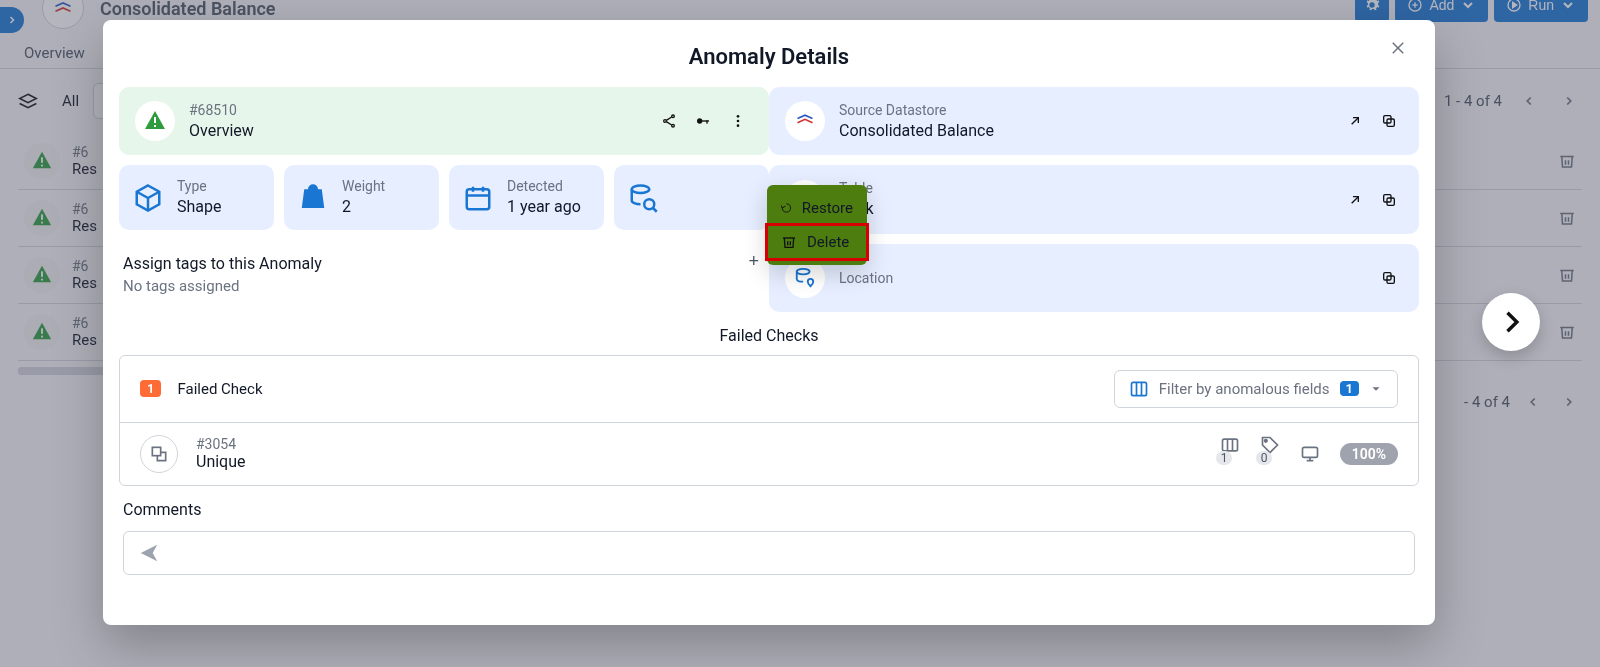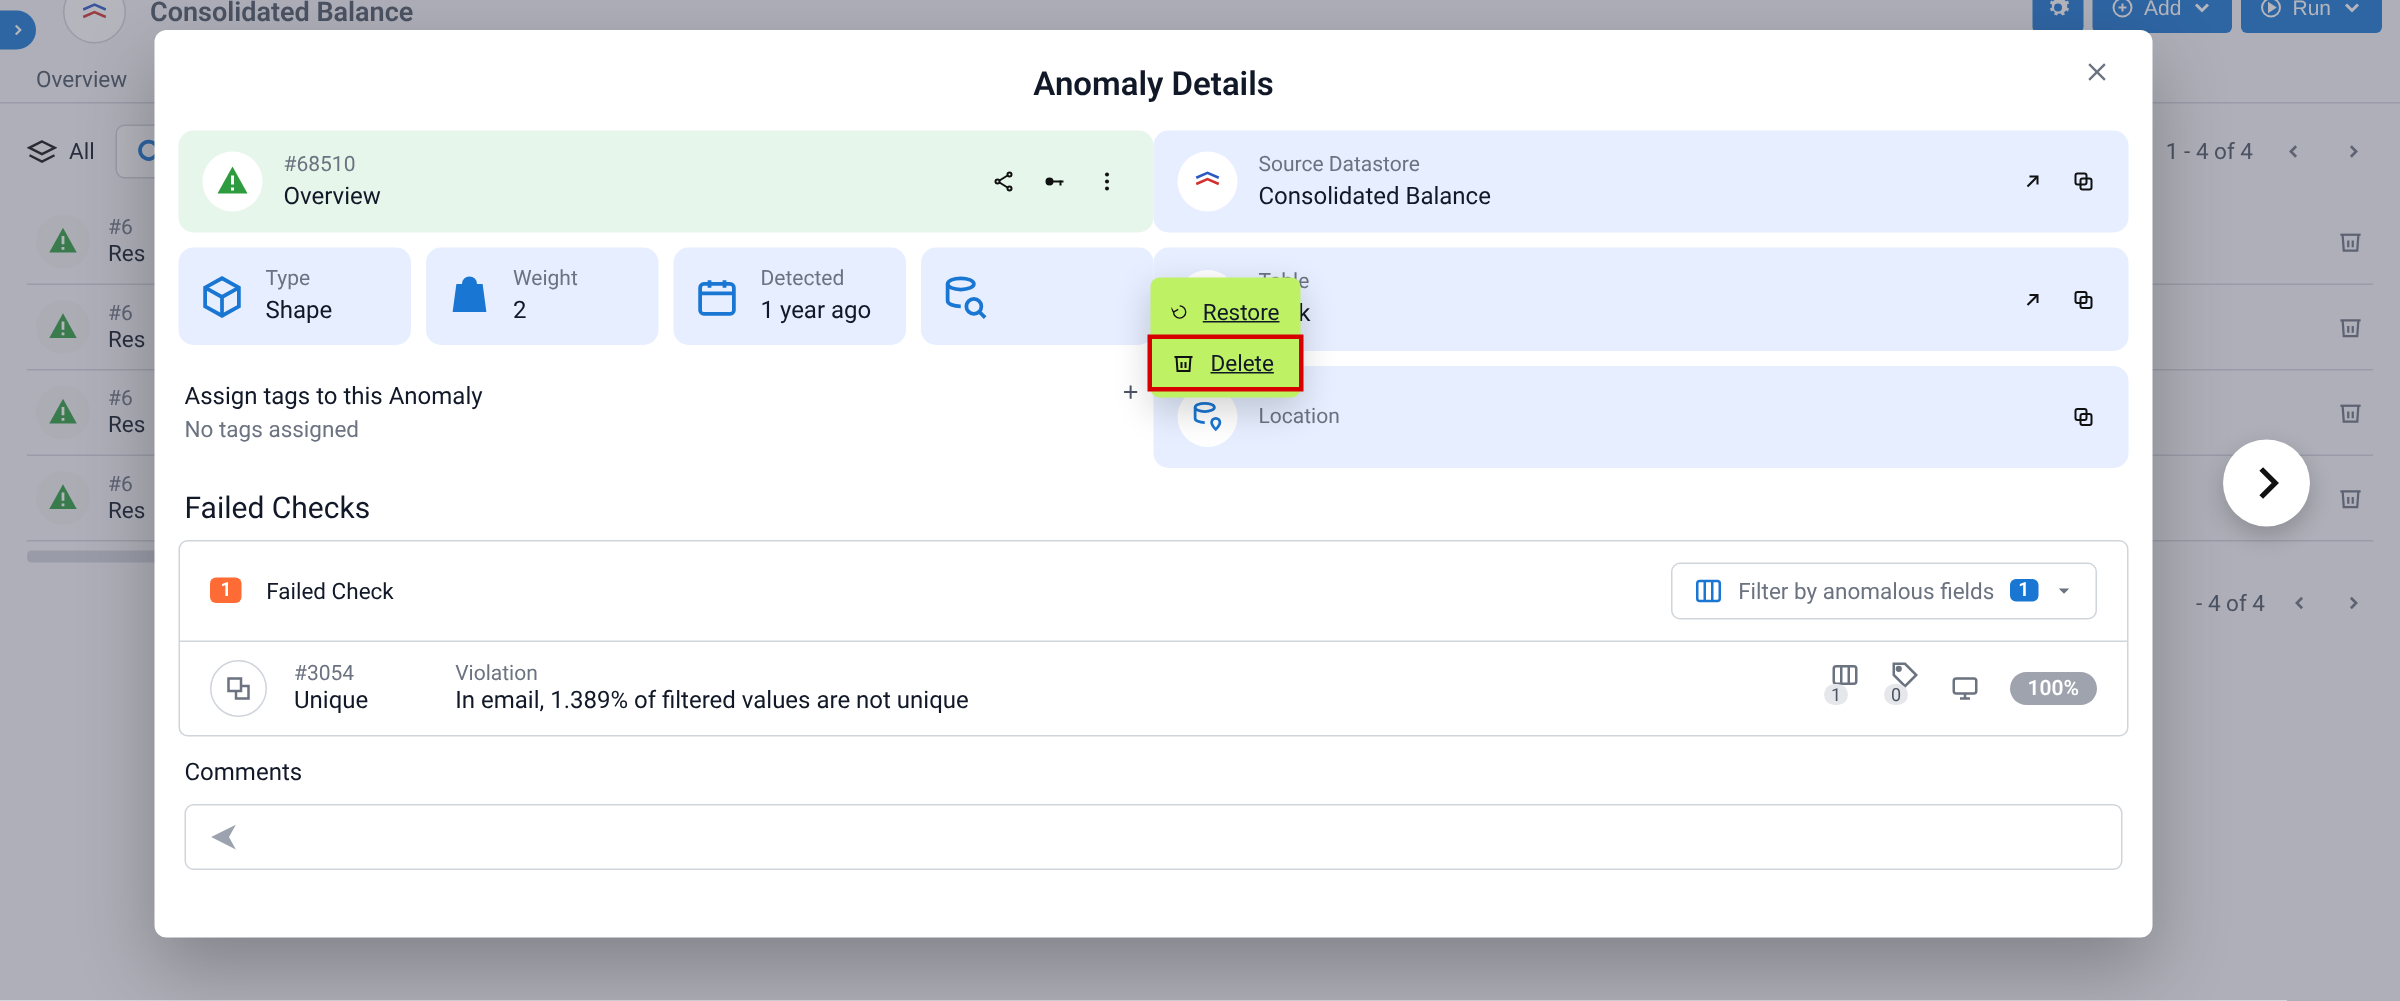--- a/index.html
+++ b/index.html
@@ -51,21 +51,21 @@
     background:var(--blue); color:#fff; border:none; border-radius:4px;
     padding:6px 12px 9px 12px; display:flex; align-items:center; gap:6px; font-size:14px;
   }
   .blue-btn.icon-only{padding:6px 9px 9px 9px;}
   .blue-btn svg{width:16px;height:16px;}
   .tab-row{padding:10px 24px 6px 24px; border-bottom:1px solid var(--gray-300);}
   .tab{font-size:15px; color:var(--gray-600);}
   .filter-bar{
     display:flex; align-items:center; gap:14px; padding:14px 18px;
   }
-  .all-btn{display:flex; align-items:center; gap:8px; font-size:15px; color:var(--gray-900);}
+  .all-btn{display:flex; align-items:center; gap:24px; font-size:15px; color:var(--gray-900);}
   .search-box{
     display:flex; align-items:center; gap:8px; border:1px solid var(--gray-300);
     border-radius:6px; padding:7px 12px; flex:0 0 300px; background:#fff;
   }
   .spacer{flex:1;}
   .page-count{color:var(--gray-600); font-size:15px;}
   .nav-chev{color:var(--gray-600); padding:0 6px;}
   .row-list{padding:0 18px;}
   .row{
     display:flex; align-items:center; gap:12px; padding:10px 6px;
@@ -139,25 +139,24 @@
   .split-4{display:flex; gap:10px;}
   .split-4 .card{flex:1; padding:12px 14px;}
 
   
   .split-4 .card:nth-child(4){min-width:0; overflow:hidden;}
   .split-4 .card:nth-child(4) .meta{display:none;}
 
   
   .kebab-dd{
     position:absolute; left:664px; top:165px;
-    width:100px; background:#bef264; border-radius:6px;
+    width:100px; background:#4d7c0f; border-radius:6px;
     box-shadow:0 8px 24px rgba(0,0,0,0.18);
     display:flex; flex-direction:column; padding:6px 0;
     z-index:5;
-    text-decoration:underline;
   }
   .kebab-dd .item{
     display:flex; align-items:center; gap:10px; padding:8px 14px;
     font-size:15px; color:var(--gray-900);
   }
   .kebab-dd .item:nth-child(2){
     outline:3px solid #d70000; outline-offset:-1px;
   }
   .kebab-circle{
     border:3px solid #d70000; border-radius:50%;
@@ -165,21 +164,21 @@
 
   .tags-row{
     display:flex; flex-direction:column; gap:4px; padding:14px 4px 8px 4px;
     position:relative;
   }
   .tags-row .plus{
     position:absolute; right:4px; top:10px; color:var(--gray-600);
     background:none;border:none;font-size:18px;
   }
   .section-head{
-    font-size:20px; color:var(--gray-900); padding:14px 4px 10px 4px;
+    font-size:16px; color:var(--gray-900); padding:14px 4px 10px 4px;text-align:center;
   }
 
   .fc-box{
     border:1px solid var(--gray-300); border-radius:6px;
     display:flex; flex-direction:column;
   }
   .fc-head{
     display:flex; align-items:center; gap:16px; padding:14px 20px;
     border-bottom:1px solid var(--gray-300);
   }
@@ -629,24 +628,20 @@
         <div class="round-ico">
           <svg width="20" height="20" viewBox="0 0 24 24" stroke="#6b7280" stroke-width="2" fill="none">
               <rect x="4" y="4" width="10" height="10"></rect>
               <path d="M14 10h6v10H10v-6"></path>
             </svg>
         </div>
         <div class="fc-meta">
           <span style="font-size:14px;color:var(--gray-500);">#3054</span>
           <span style="font-size:16px;">Unique</span>
         </div>
-        <div class="fc-meta" style="margin-left:40px;">
-          <span style="font-size:14px;color:var(--gray-500);">Violation</span>
-          <span style="font-size:16px;">In email, 1.389% of filtered values are not unique</span>
-        </div>
         <div class="fc-actions">
           <span><svg width="20" height="20" viewBox="0 0 24 24" stroke="#6b7280" stroke-width="2" fill="none">
                 <rect x="3" y="5" width="18" height="14" rx="2"></rect>
                 <line x1="9" y1="5" x2="9" y2="19"></line>
                 <line x1="15" y1="5" x2="15" y2="19"></line>
               </svg><span class="count-badge">1</span></span>
           <span><svg width="20" height="20" viewBox="0 0 24 24" stroke="#6b7280" stroke-width="2" fill="none">
                 <path d="M3 12V3h9l9 9-9 9z"></path>
                 <circle cx="7" cy="7" r="1.5" fill="#6b7280"></circle>
               </svg><span class="count-badge">0</span></span>

